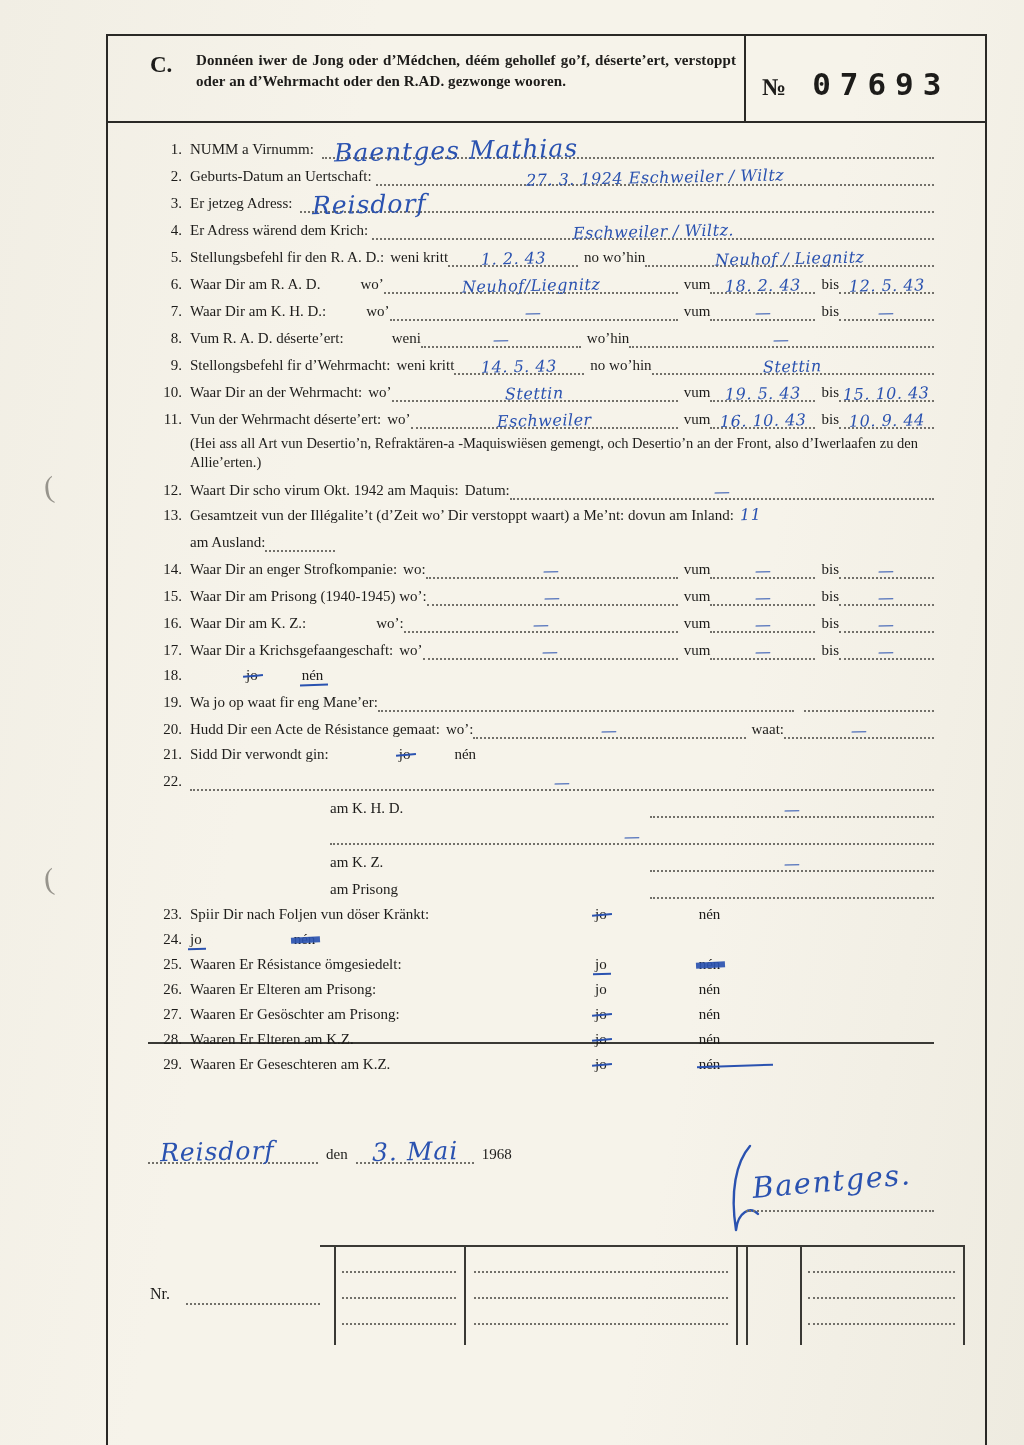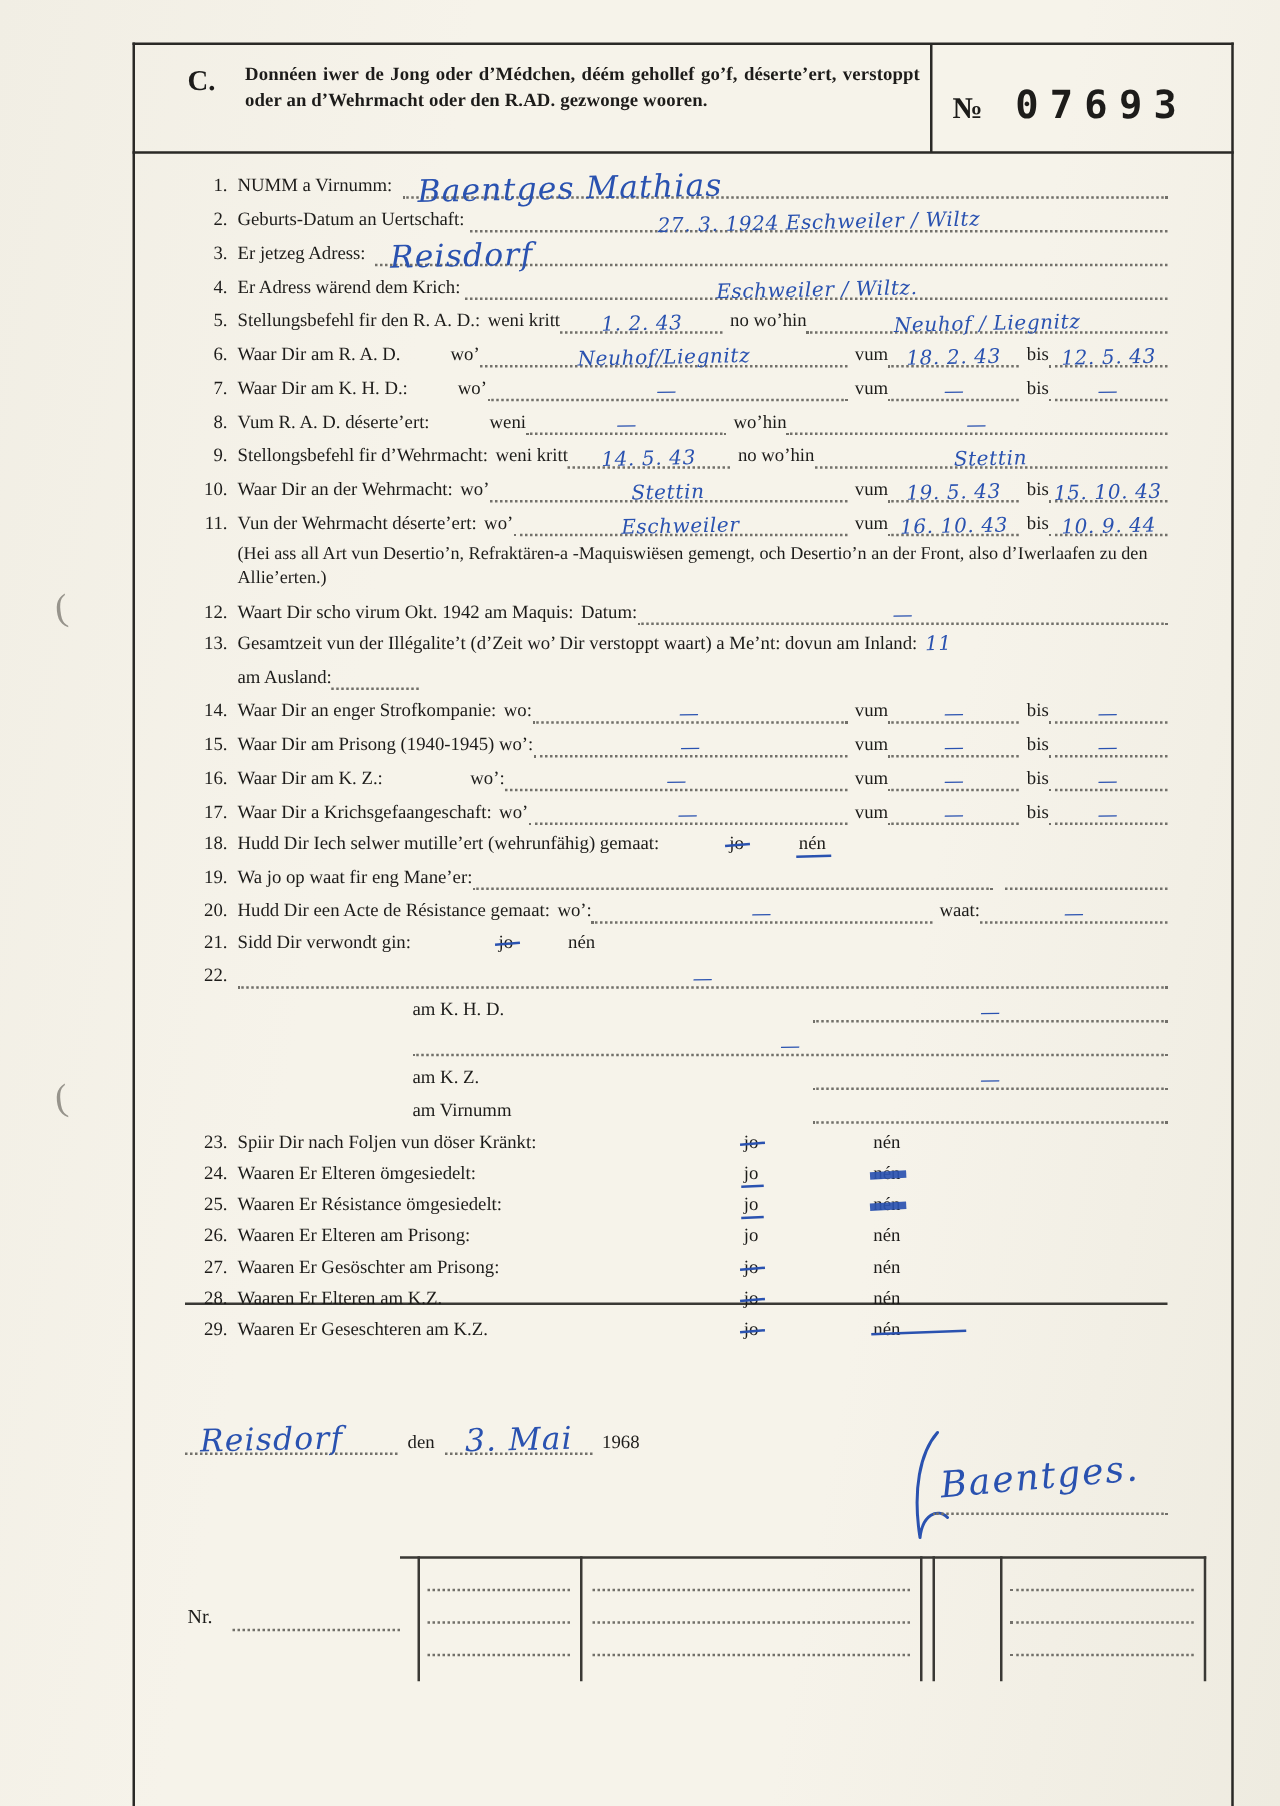--- a/index.html
+++ b/index.html
@@ -334,21 +334,20 @@
           <span class="hw">—</span>
         </span>
         <span class="sp" style="flex: 0 0 6px;"></span>
         <span class="pr">bis</span>
         <span class="dl" style="flex: 0 1 95px;">
           <span class="hw">—</span>
         </span>
       </div>
       <div class="row">
         <span class="num">18.</span>
-        <span class="pr">Hudd Dir Iech selwer mutille’ert (wehrunfähig) gemaat:</span>
         <span class="sp" style="flex: 0 0 56px;"></span>
         <span class="pr word d-strike">jo</span>
         <span class="sp" style="flex: 0 0 44px;"></span>
         <span class="pr word d-under">nén</span>
       </div>
       <div class="row">
         <span class="num">19.</span>
         <span class="pr">Wa jo op waat fir eng Mane’er:</span>
         <span class="dl" style="flex: 1 1 60px;"></span>
         <span class="sp" style="flex: 0 0 10px;"></span>
@@ -393,33 +392,32 @@
           <span class="hw">—</span>
         </span>
       </div>
       <div class="row" style="padding-left: 182px;">
         <span class="pr" style="flex: 0 0 320px;">am K. Z.</span>
         <span class="dl" style="flex: 1 1 60px;">
           <span class="hw">—</span>
         </span>
       </div>
       <div class="row" style="padding-left: 182px;">
-        <span class="pr" style="flex: 0 0 320px;">am Virnumm</span>
+        <span class="pr" style="flex: 0 0 320px;">am Prisong</span>
         <span class="dl" style="flex: 1 1 60px;"></span>
       </div>
       <div class="row">
         <span class="num">23.</span>
         <span class="pr" style="flex: 0 0 405px;">Spiir Dir nach Foljen vun döser Kränkt:</span>
         <span class="pr word d-strike">jo</span>
         <span class="sp" style="flex: 0 0 92px;"></span>
         <span class="pr word">nén</span>
       </div>
       <div class="row">
         <span class="num">24.</span>
-        <span class="pr" style="flex: 0 0 405px;">Waaren Er Elteren ömgesiedelt:</span>
         <span class="pr word d-under">jo</span>
         <span class="sp" style="flex: 0 0 92px;"></span>
         <span class="pr word d-scribble">nén</span>
       </div>
       <div class="row">
         <span class="num">25.</span>
         <span class="pr" style="flex: 0 0 405px;">Waaren Er Résistance ömgesiedelt:</span>
         <span class="pr word d-under">jo</span>
         <span class="sp" style="flex: 0 0 92px;"></span>
         <span class="pr word d-scribble">nén</span>

